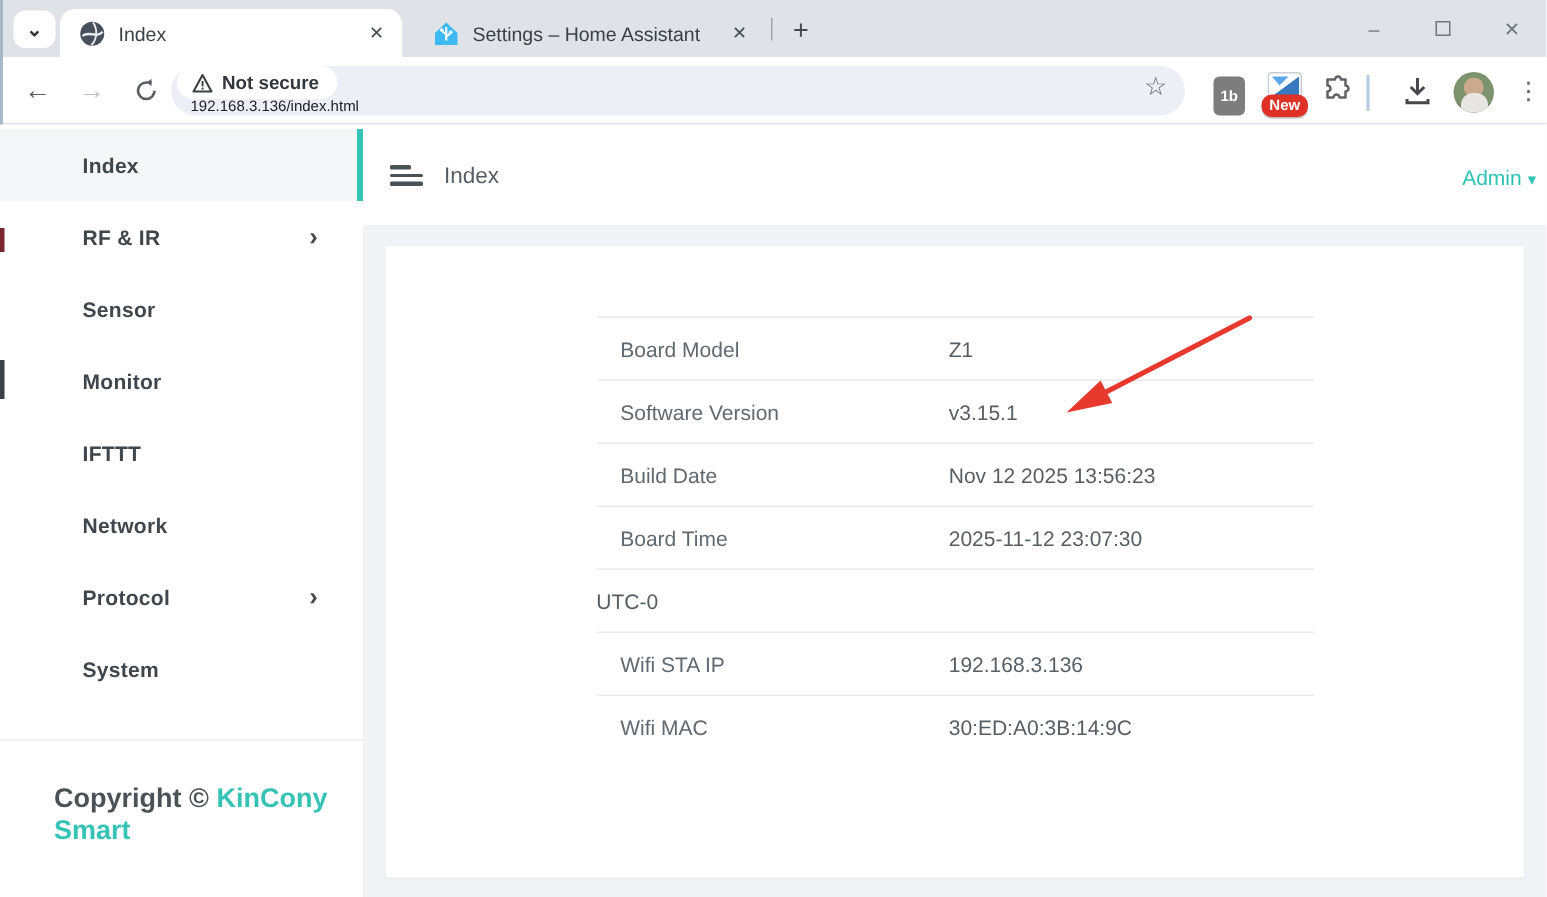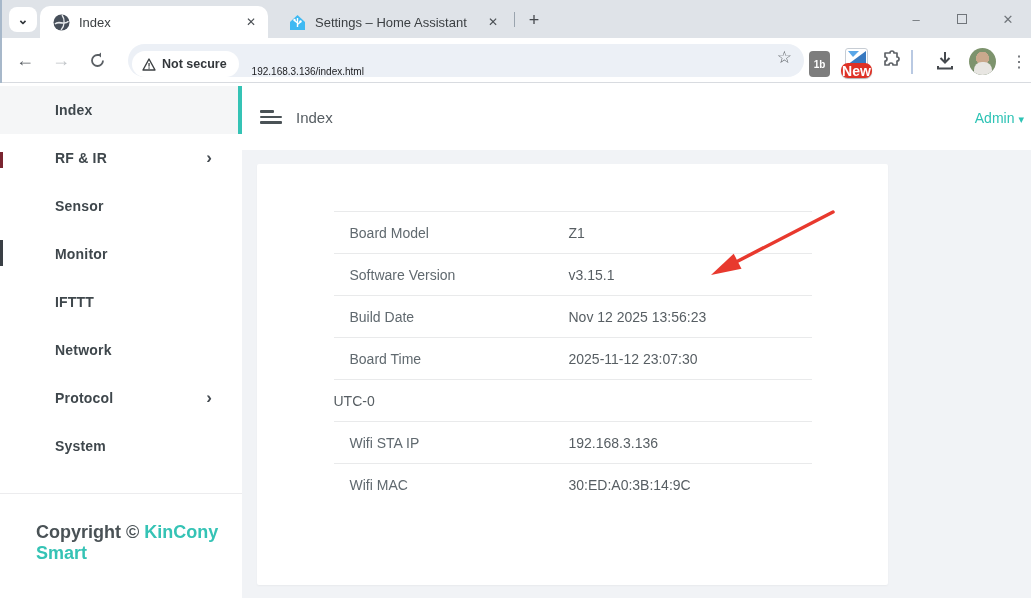--- a/index.html
+++ b/index.html
@@ -25,32 +25,32 @@
   .win-controls { position:absolute; right:0; top:0; height:38px; display:flex; align-items:center; }
   .wc { width:46px; height:38px; display:flex; align-items:center; justify-content:center; color:#70757a; font-size:13px; }
   .wc .box { width:10px; height:10px; border:1.4px solid #70757a; }
 
   .toolbar { position:absolute; left:0; top:38px; width:1031px; height:45px; background:#fff; border-bottom:1px solid #d8dbe0; }
   .nav-ic { position:absolute; top:47px; width:26px; height:26px; display:flex; align-items:center; justify-content:center;
     font-size:18px; color:#5a5f64; }
   .nav-back { left:12px; }
   .nav-fwd { left:48px; color:#c0c4c8; }
   .nav-reload { left:84px; }
-  .omnibox { position:absolute; left:128px; top:44px; width:676px; height:33px; border-radius:17px; background:#ecf0f6;
-    display:flex; align-items:flex-end; }
+  .omnibox { position:absolute; left:114px; top:44px; width:676px; height:33px; border-radius:17px; background:#ecf0f6;
+    display:flex; align-items:flex-start;flex-direction:column; }
   .sec-chip { height:26px; margin-left:4px; background:#fff; border-radius:13px; display:flex; align-items:center;
     padding:0 12px 0 10px; gap:6px; }
   .sec-chip span { font-size:12.5px; font-weight:bold; color:#33373b; }
   .url { margin-left:13px; font-size:10px; color:#202124; }
   .star { position:absolute; right:12px; top:3px; font-size:17px; color:#5f6368; }
   .ext1 { position:absolute; left:809px; top:51px; width:21px; height:26px; background:#7d7d7d; border-radius:4px;
     color:#fff; font-size:10px; font-weight:bold; display:flex; align-items:center; justify-content:center; }
   .ext2 { position:absolute; left:845px; top:48px; width:23px; height:20px; }
   .ext2-badge { position:absolute; left:841px; top:63px; width:31px; height:15px; background:#df3125; border-radius:7px;
-    color:#fff; font-size:14px; font-weight:bold; display:flex; align-items:center; justify-content:center;
+    color:#fff; font-size:10px; font-weight:bold; display:flex; align-items:center; justify-content:center;
     box-shadow:0 1px 1px rgba(0,0,0,.3); }
   .puzzle { position:absolute; left:883px; top:50px; }
   .tb-sep { position:absolute; left:911px; top:50px; width:2px; height:24px; background:#b9c9e2; }
   .dl { position:absolute; left:934px; top:49px; }
   .avatar { position:absolute; left:969px; top:48px; width:27px; height:27px; border-radius:50%;
     background:radial-gradient(circle at 50% 38%, #caa98d 0 30%, #7d936d 31% 70%, #5c7352 71%); overflow:hidden; }
   .avatar .head { position:absolute; left:8.5px; top:4px; width:10px; height:10px; border-radius:50%; background:#caa98d; }
   .avatar .body { position:absolute; left:4.5px; top:14px; width:18px; height:13px; border-radius:8px 8px 0 0; background:#e8e6e2; }
   .kebab { position:absolute; left:1010px; top:47px; width:18px; height:28px; display:flex; align-items:center;
     justify-content:center; font-size:16px; color:#5f6368; }
@@ -70,21 +70,21 @@
 
   .main-header { position:absolute; left:242px; top:0; width:789px; height:67px; background:#fff; }
   .hamburger { position:absolute; left:18px; top:27px; width:22px; height:14px; cursor:pointer; }
   .hamburger i { display:block; height:2.6px; background:#4a5256; border-radius:1px; margin-bottom:3px; }
   .hamburger i:nth-child(1){ width:14px; } .hamburger i:nth-child(2){ width:22px; } .hamburger i:nth-child(3){ width:22px; }
   .page-title { position:absolute; left:54px; top:26px; font-size:15px; color:#565d62; }
   .admin { position:absolute; right:7px; top:27px; font-size:14px; color:#2ec3b5; font-weight:500; cursor:pointer; }
   .admin .caret { font-size:11px; margin-left:4px; }
 
   .content { position:absolute; left:242px; top:67px; width:789px; height:448px; background:#f1f3f6; }
-  .card { position:absolute; left:15px; top:14px; width:631px; height:421px; background:#fff; border-radius:2px;
+  .card { position:absolute; left:15px; top:14px; width:759px; height:421px; background:#fff; border-radius:2px;
     box-shadow:0 1px 2px rgba(0,0,0,.04); }
   .info-table { width:478px; margin:47px auto 0; }
   .info-row { display:flex; align-items:center; height:42px; border-top:1px solid #e9eaeb; }
   .info-label { flex:0 0 235px; padding-left:16px; font-size:14px; color:#60696f; }
   .info-value { flex:1; font-size:14px; color:#575e63; }
   .anno { position:absolute; left:0; top:0; width:789px; height:448px; pointer-events:none; }
 
   .artifact { position:absolute; z-index:6; }
   .a1 { left:0; top:152px; width:3px; height:16px; background:#7a2530; }
   .a2 { left:0; top:240px; width:3px; height:26px; background:#3a3f45; }

